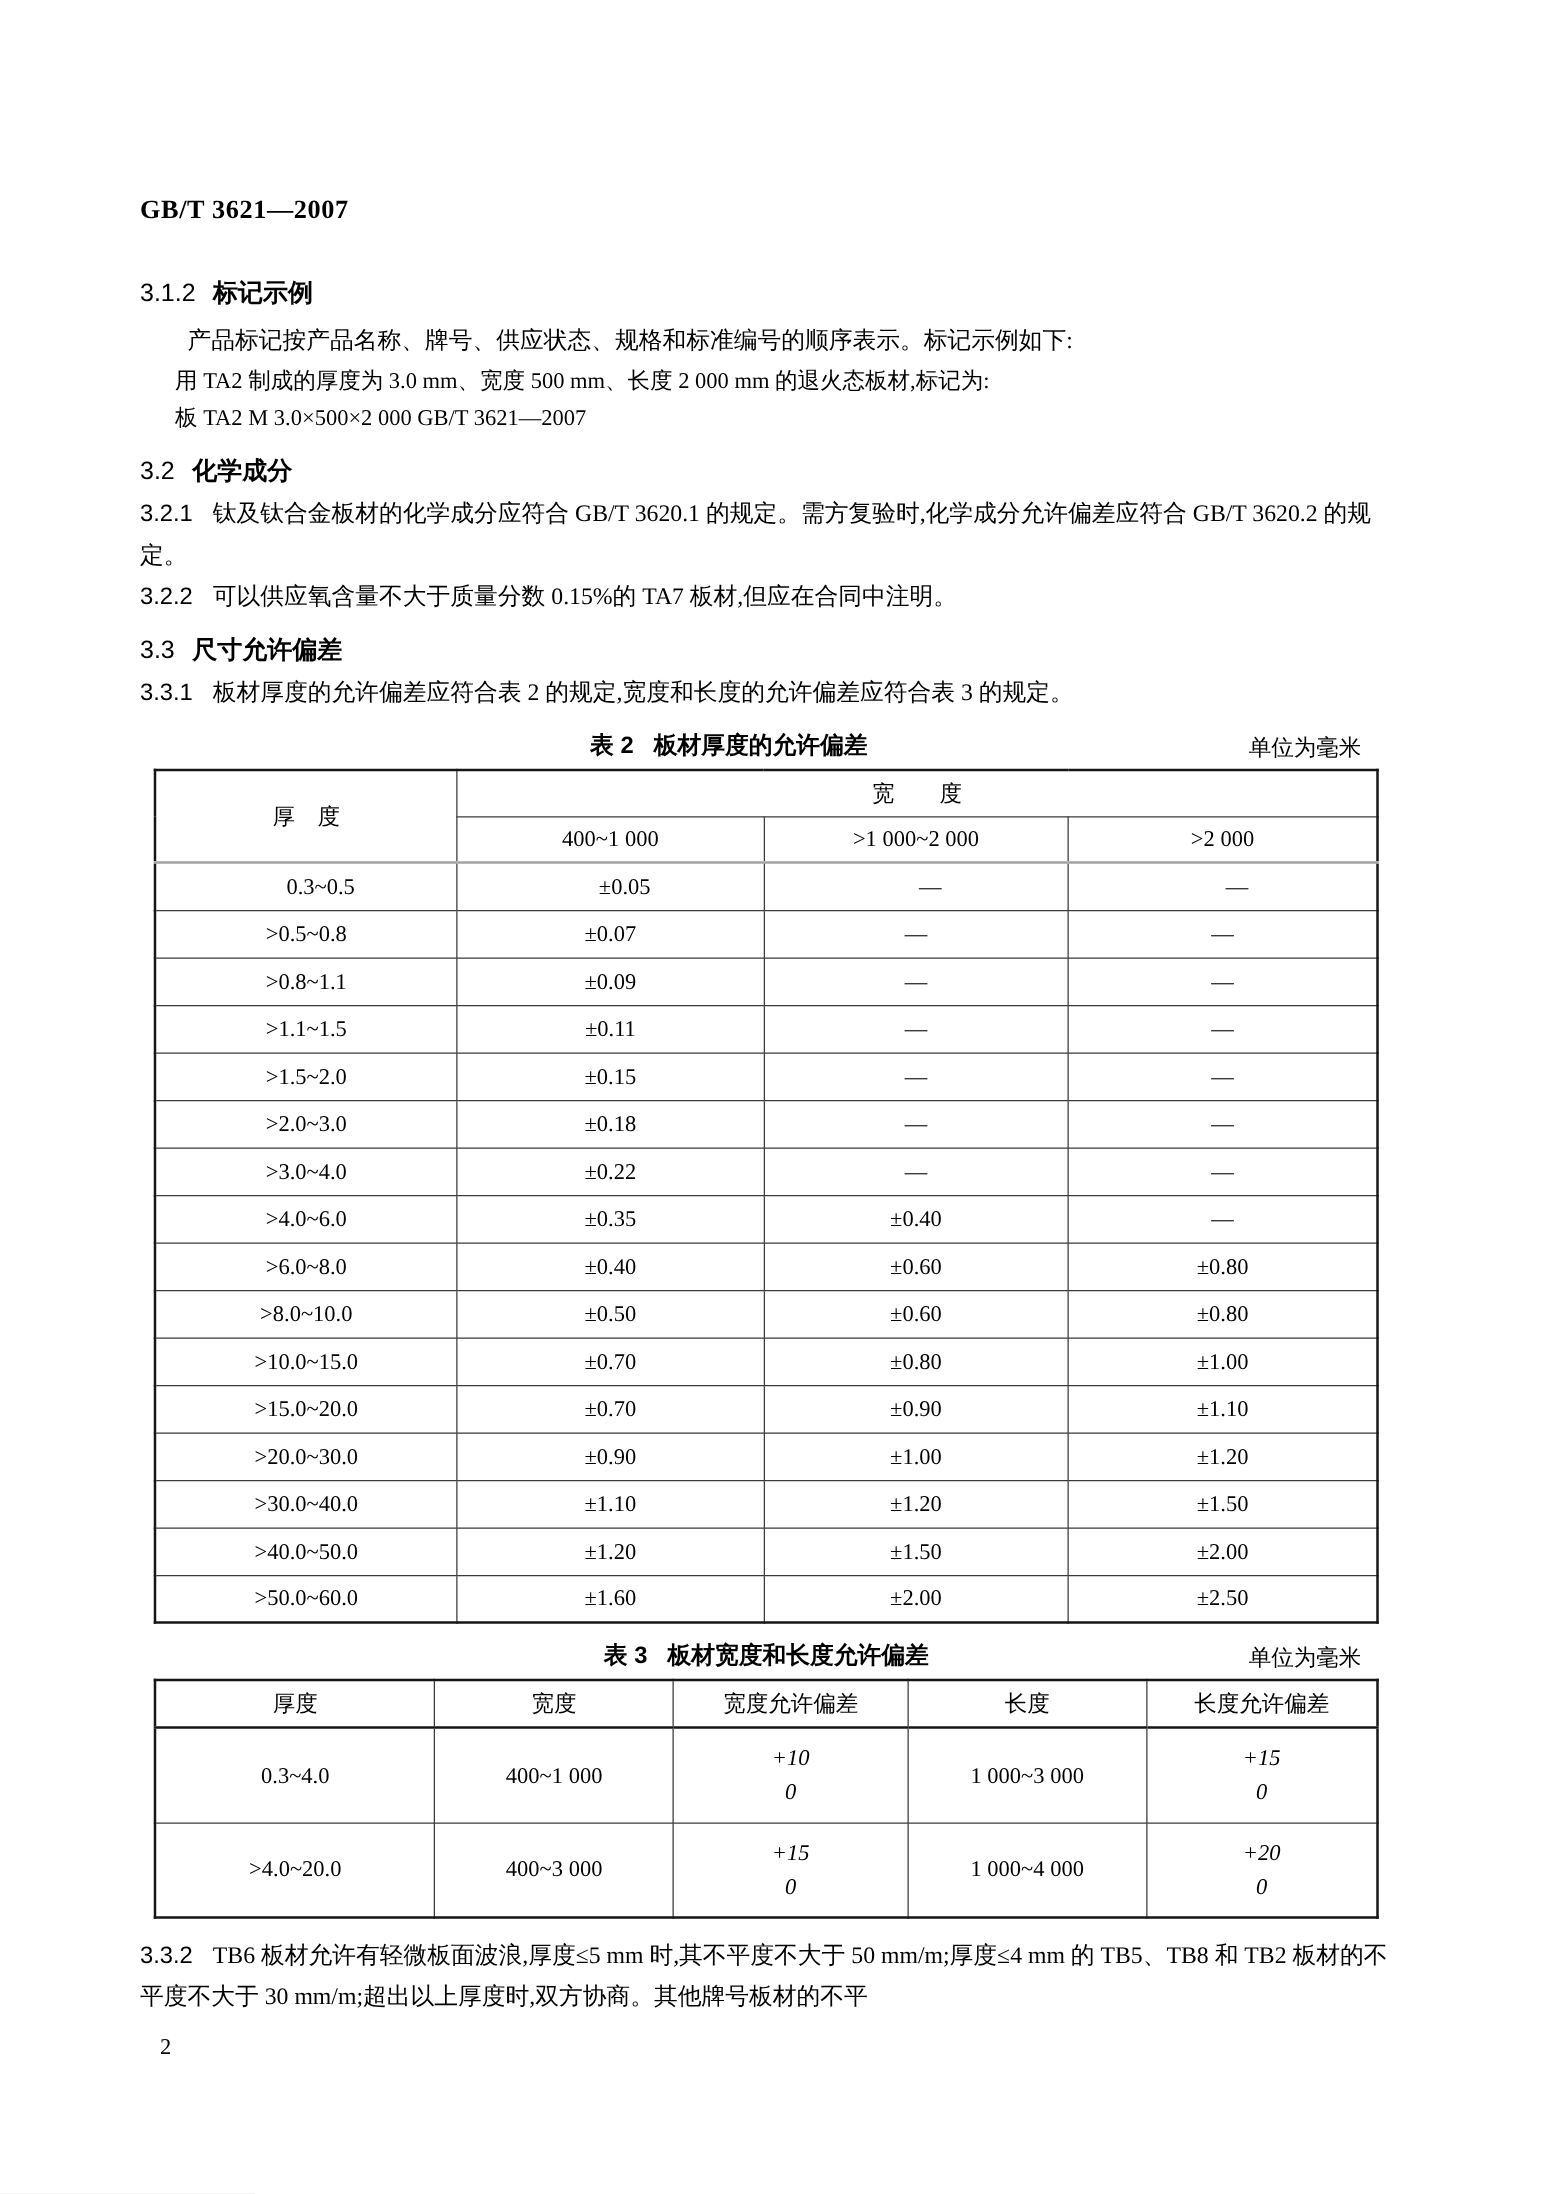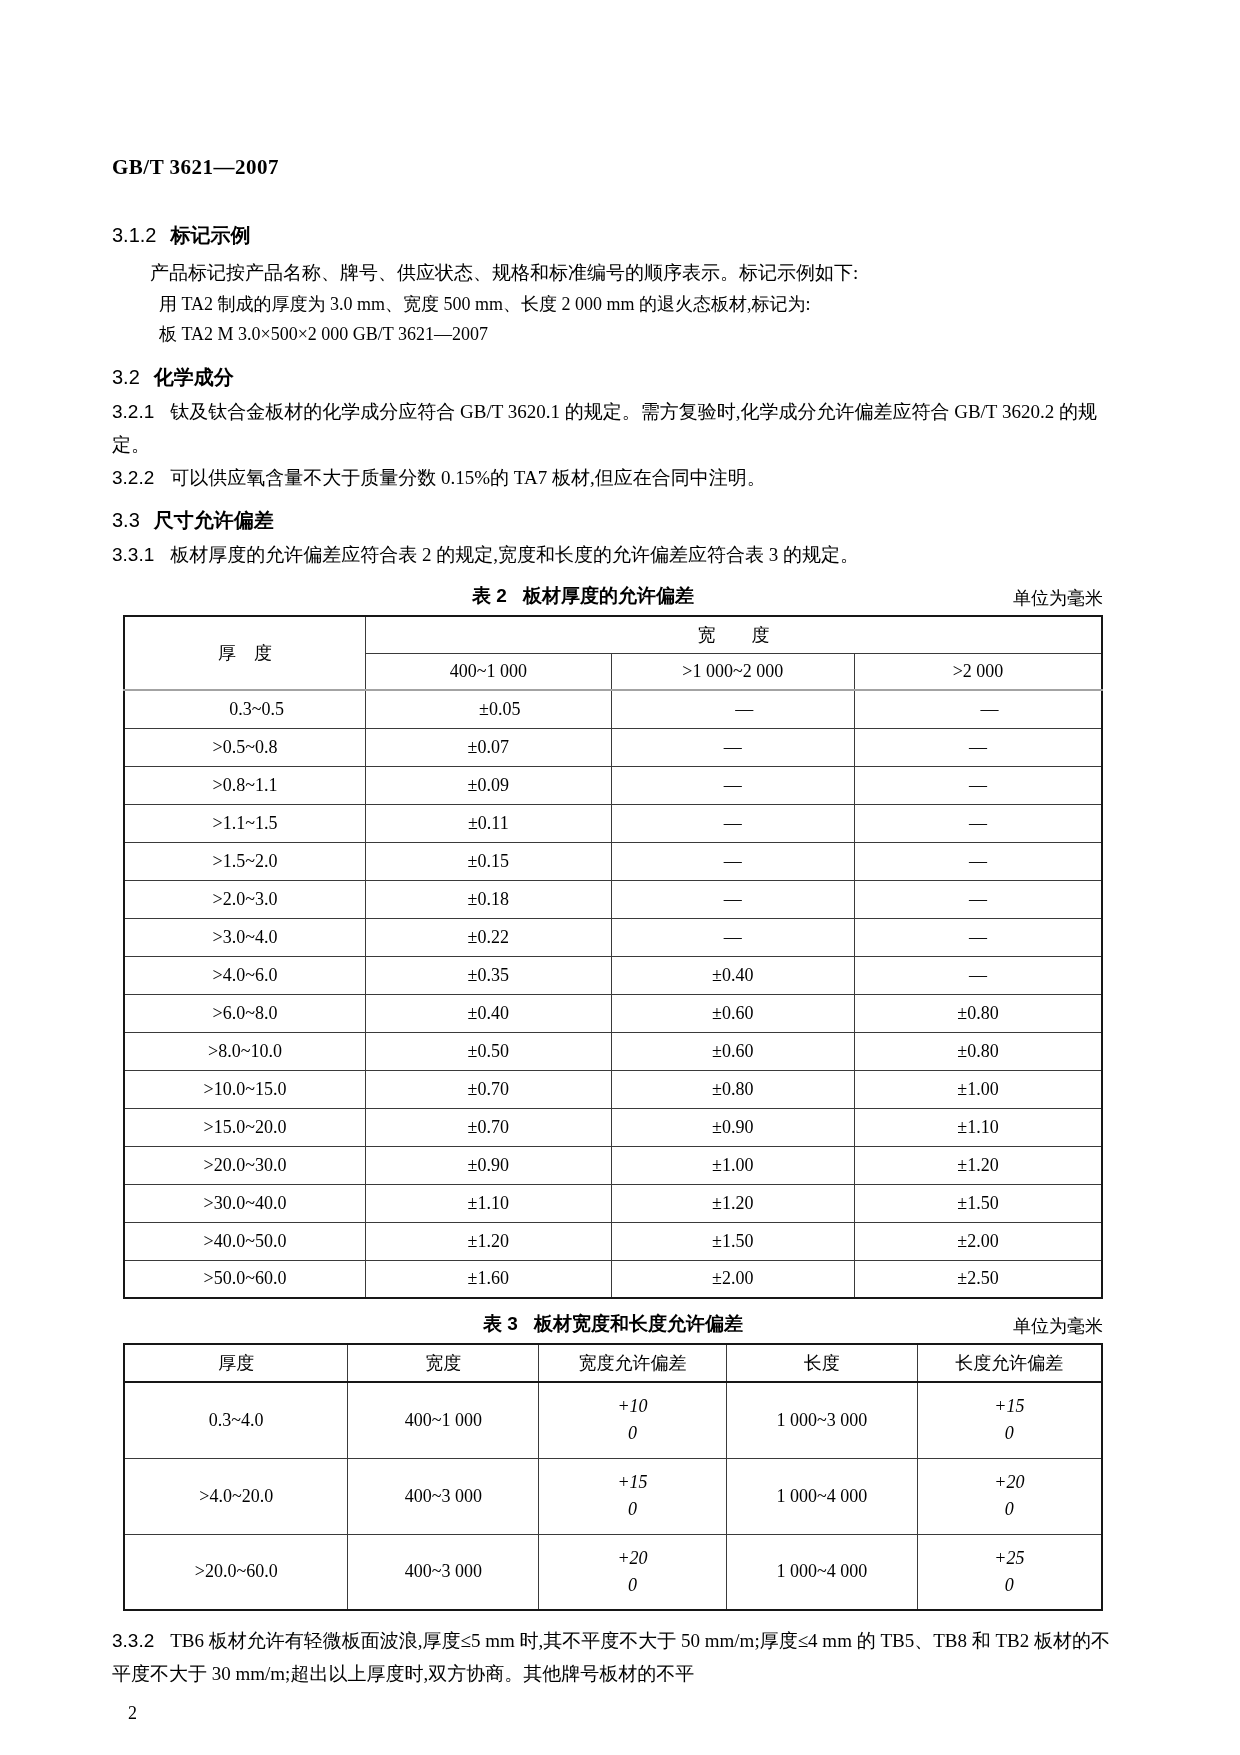--- a/index.html
+++ b/index.html
@@ -21,39 +21,39 @@
     font-family: "Liberation Sans", "DejaVu Sans", sans-serif;
     font-weight: bold; font-size: 20px; line-height: 26px;
   }
   .h312 { margin-top: 42px; }
   .h32  { margin-top: 15px; }
   .h33  { margin-top: 13px; }
   .heading .sec-title { margin-left: 14px; }
 
   .body { font-size: 19px; line-height: 33px; margin: 0; }
   .indent { margin-top: 8px; text-indent: 38px; }
-  .small { font-size: 18px; line-height: 30px; margin-left: 47px; }
+  .small { font-size: 18px; line-height: 30px; margin-left: 28px; }
   .para { margin-top: 5px; }
   .sec-num {
     font-family: "Liberation Sans", "DejaVu Sans", sans-serif;
     font-weight: normal;
   }
   .para .sec-num { margin-right: 16px; }
 
   .caption-row {
     position: relative; margin: 12px 0 0 11px; width: 980px; height: 32px;
     font-size: 19px;
   }
   .caption {
     position: absolute; left: 0; right: 60px; top: 0; text-align: center;
     font-family: "Liberation Sans", "DejaVu Sans", sans-serif; font-weight: bold;
   }
   .caption .cap-text { margin-left: 16px; }
   .unit {
-    position: absolute; right: 0; top: 3px;
+    position: absolute; right: 14px; top: 3px;
     font-size: 18px; font-weight: normal;
     font-family: "Liberation Serif", "DejaVu Serif", serif;
   }
 
   table.tbl {
     margin-left: 11px; width: 980px;
     border-collapse: collapse; table-layout: fixed;
     text-align: center; font-size: 18px;
     border: 2px solid #161616;
   }
@@ -282,33 +282,20 @@
             <td>
               <div class="dev-line">+15</div>
               <div class="dev-line">0</div>
             </td>
             <td>1 000~4 000</td>
             <td>
               <div class="dev-line">+20</div>
               <div class="dev-line">0</div>
             </td>
           </tr>
-          <tr>
-            <td>&gt;20.0~60.0</td>
-            <td>400~3 000</td>
-            <td>
-              <div class="dev-line">+20</div>
-              <div class="dev-line">0</div>
-            </td>
-            <td>1 000~4 000</td>
-            <td>
-              <div class="dev-line">+25</div>
-              <div class="dev-line">0</div>
-            </td>
-          </tr>
         </tbody>
     </table>
 
     <p class="body s332">
       <span class="sec-num" style="margin-right:16px">3.3.2</span><span>TB6 板材允许有轻微板面波浪,厚度≤5 mm 时,其不平度不大于 50 mm/m;厚度≤4 mm 的 TB5、TB8 和 TB2 板材的不平度不大于 30 mm/m;超出以上厚度时,双方协商。其他牌号板材的不平</span>
     </p>
 
     <div class="page-number">2</div>
   </div>
 </div>

